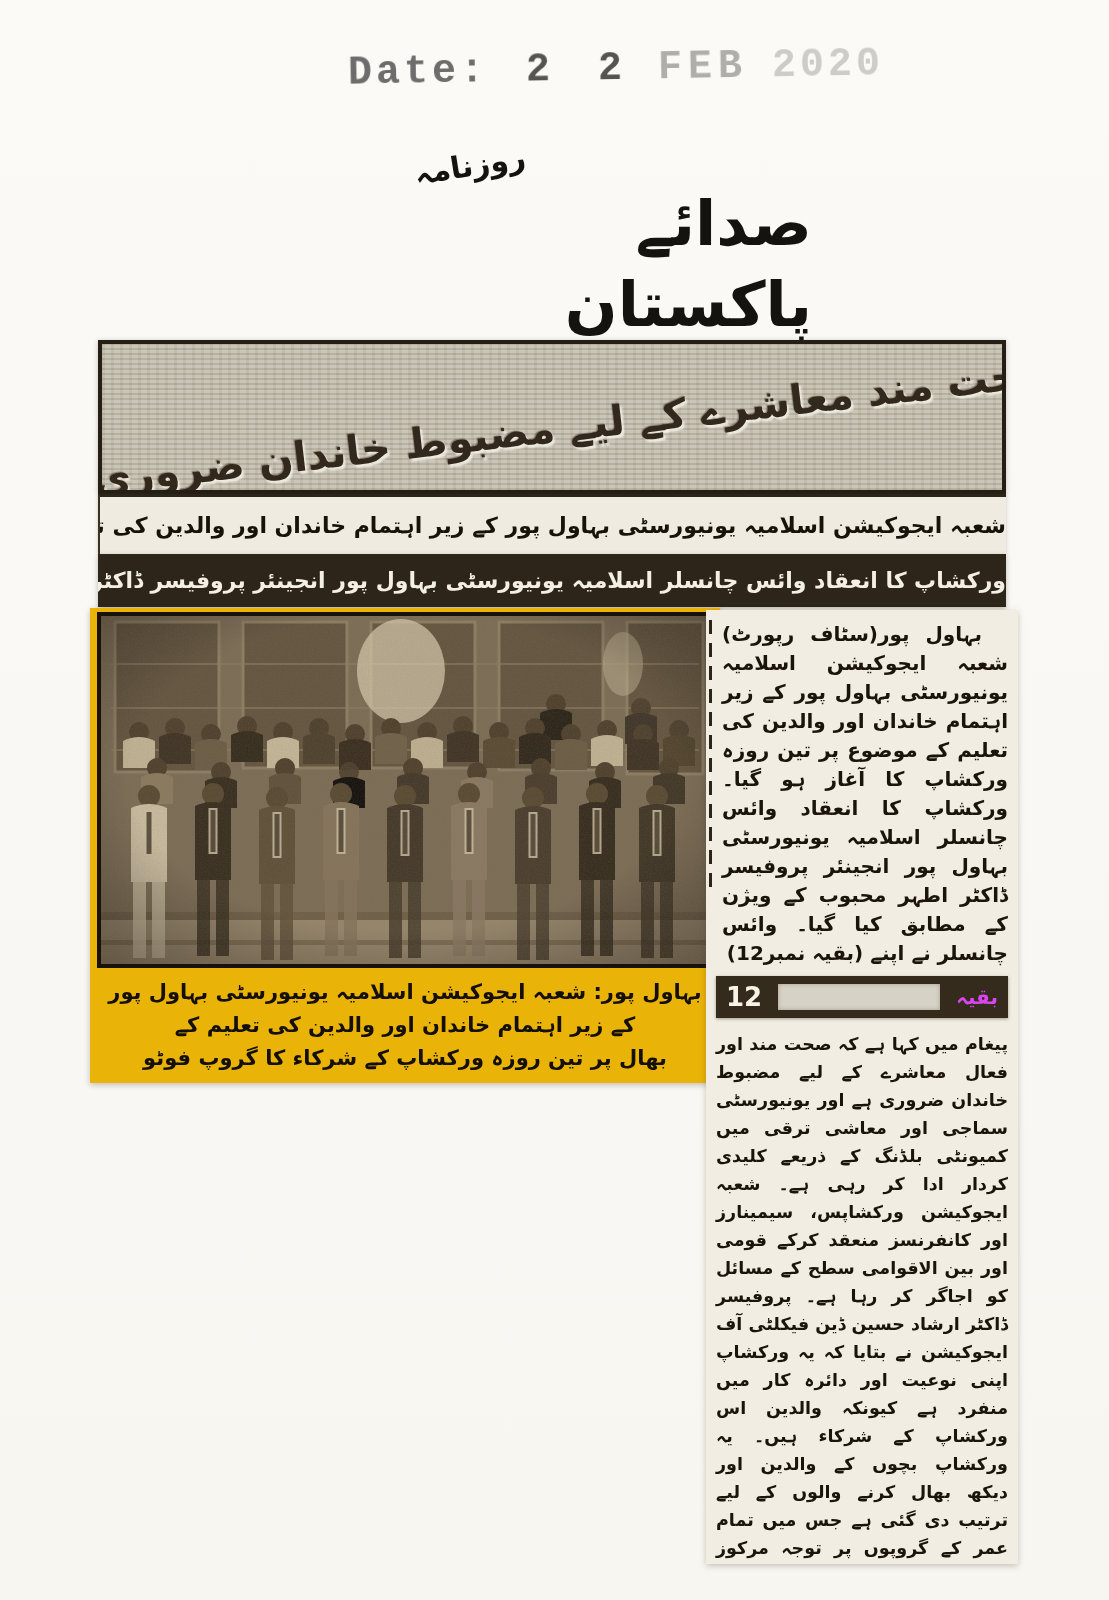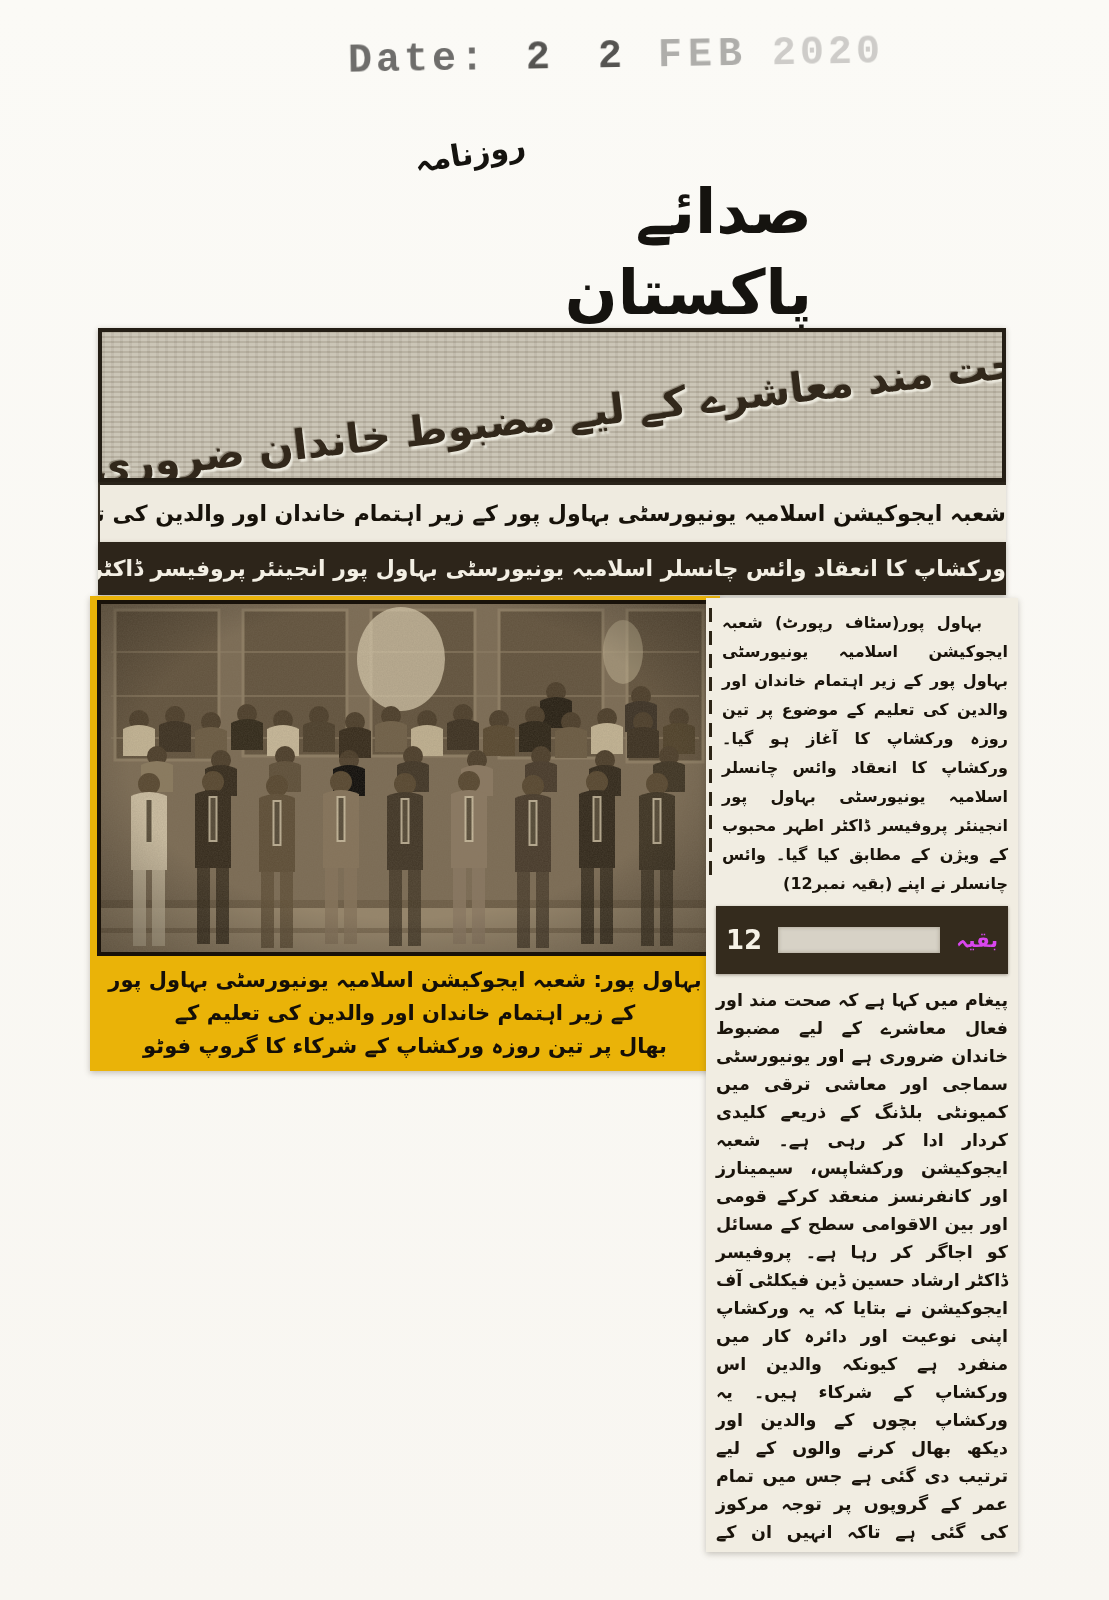--- a/index.html
+++ b/index.html
@@ -1,18 +1,18 @@
 <!DOCTYPE html>
 <html lang="ur"><head>
 <meta charset="utf-8">
 <style>
   html,body{margin:0;padding:0;width:1109px;height:1600px;overflow:hidden;
     background:linear-gradient(180deg,#fbfaf6 0%,#f8f6f1 100%);
     font-family:"DejaVu Sans",sans-serif;}
-  .page{position:absolute;inset:0;}
+  .page{position:absolute;inset:0;margin-top:12px;}
 
   
   .date-stamp{position:absolute;left:348px;top:34px;transform:rotate(-1deg);
     font-family:"Liberation Mono","DejaVu Sans Mono",monospace;
     font-weight:bold;font-size:40px;color:#474644;white-space:nowrap;
     filter:blur(.4px);}
   .date-stamp .ds-label{opacity:.78;letter-spacing:4px;}
   .date-stamp .ds-day{opacity:.92;letter-spacing:12px;margin-left:14px;}
   .date-stamp .ds-month{opacity:.42;letter-spacing:6px;}
   .date-stamp .ds-year{opacity:.25;letter-spacing:4px;}
@@ -58,23 +58,23 @@
     font-size:21px;font-weight:800;line-height:33px;color:#140f08;}
 
   
   .column-piece{position:absolute;left:706px;top:598px;width:312px;height:954px;
     box-sizing:border-box;background:#f1ede2;padding:10px 10px 8px 10px;overflow:hidden;
     box-shadow:0 2px 6px rgba(70,60,45,.28);}
   .col-rule{position:absolute;left:3px;top:10px;width:3px;height:268px;
     background:repeating-linear-gradient(180deg,#2c2416 0 14px,transparent 14px 23px);}
   .para{direction:rtl;text-align:justify;color:#1a140b;font-weight:700;margin:0;
     text-align-last:right;}
-  .para1{font-size:16px;line-height:29px;text-indent:26px;min-height:224px;padding-left:6px;}
+  .para1{font-size:20px;line-height:29px;text-indent:26px;min-height:224px;padding-left:6px;}
   .cont-box{margin-top:8px;height:42px;background:#342b1d;display:flex;align-items:center;
-    padding:13px 10px;box-shadow:0 1px 3px rgba(40,30,15,.4);}
+    padding:0 10px;box-shadow:0 1px 3px rgba(40,30,15,.4);}
   .cont-num{color:#f6f2e6;font-size:26px;font-weight:800;font-family:"DejaVu Sans",sans-serif;}
   .cont-blank{flex:1;height:26px;background:#d7d2c6;margin:0 16px;box-shadow:inset 0 0 4px rgba(90,80,60,.4);}
   .cont-label{color:#d946ef;font-size:20px;font-weight:800;direction:rtl;}
   .para2{font-size:17.5px;line-height:28px;margin-top:12px;}
 </style>
 </head>
 <body>
 
 <div class="page">
 

